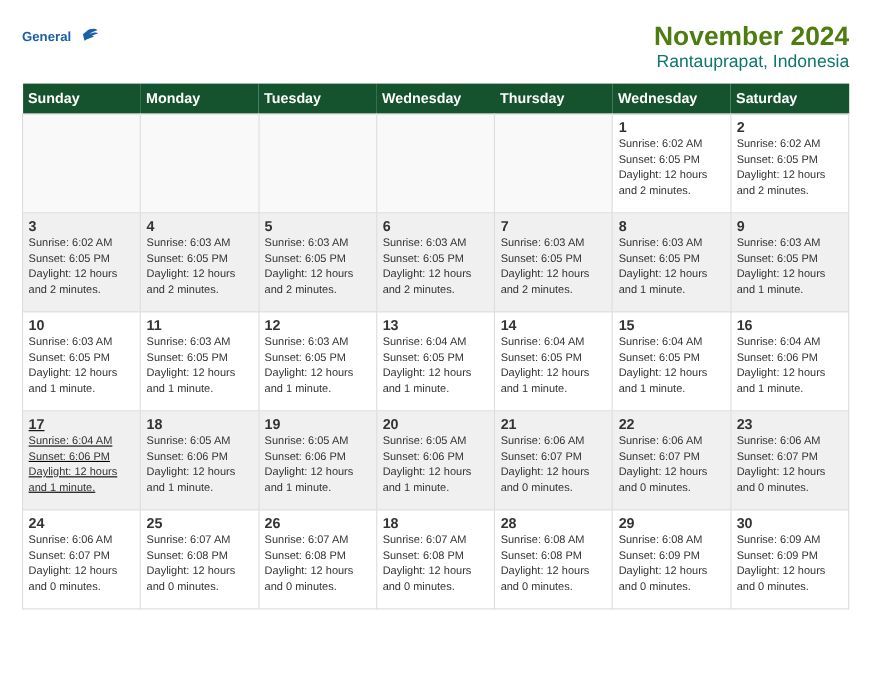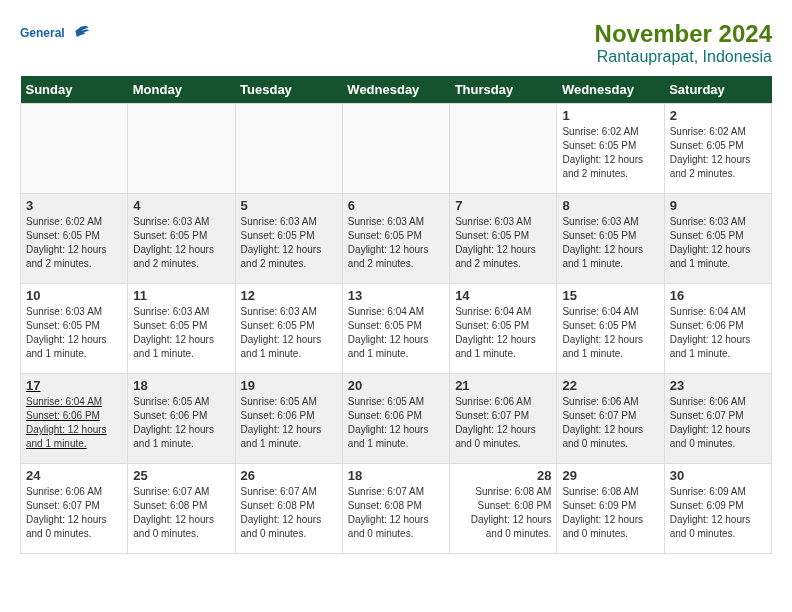--- a/index.html
+++ b/index.html
@@ -336,21 +336,21 @@
         </div>
       </td>
         <td style="height: 90px;">
         <span class="day-number">18</span>
         <div class="day-info">
           <div>Sunrise: 6:07 AM</div>
           <div>Sunset: 6:08 PM</div>
           <div>Daylight: 12 hours and 0 minutes.</div>
         </div>
       </td>
-        <td style="height: 90px; text-align: right;">
+        <td style="height: 90px;">
         <span class="day-number">28</span>
         <div class="day-info">
           <div>Sunrise: 6:08 AM</div>
           <div>Sunset: 6:08 PM</div>
           <div>Daylight: 12 hours and 0 minutes.</div>
         </div>
       </td>
         <td style="height: 90px;">
         <span class="day-number">29</span>
         <div class="day-info">

